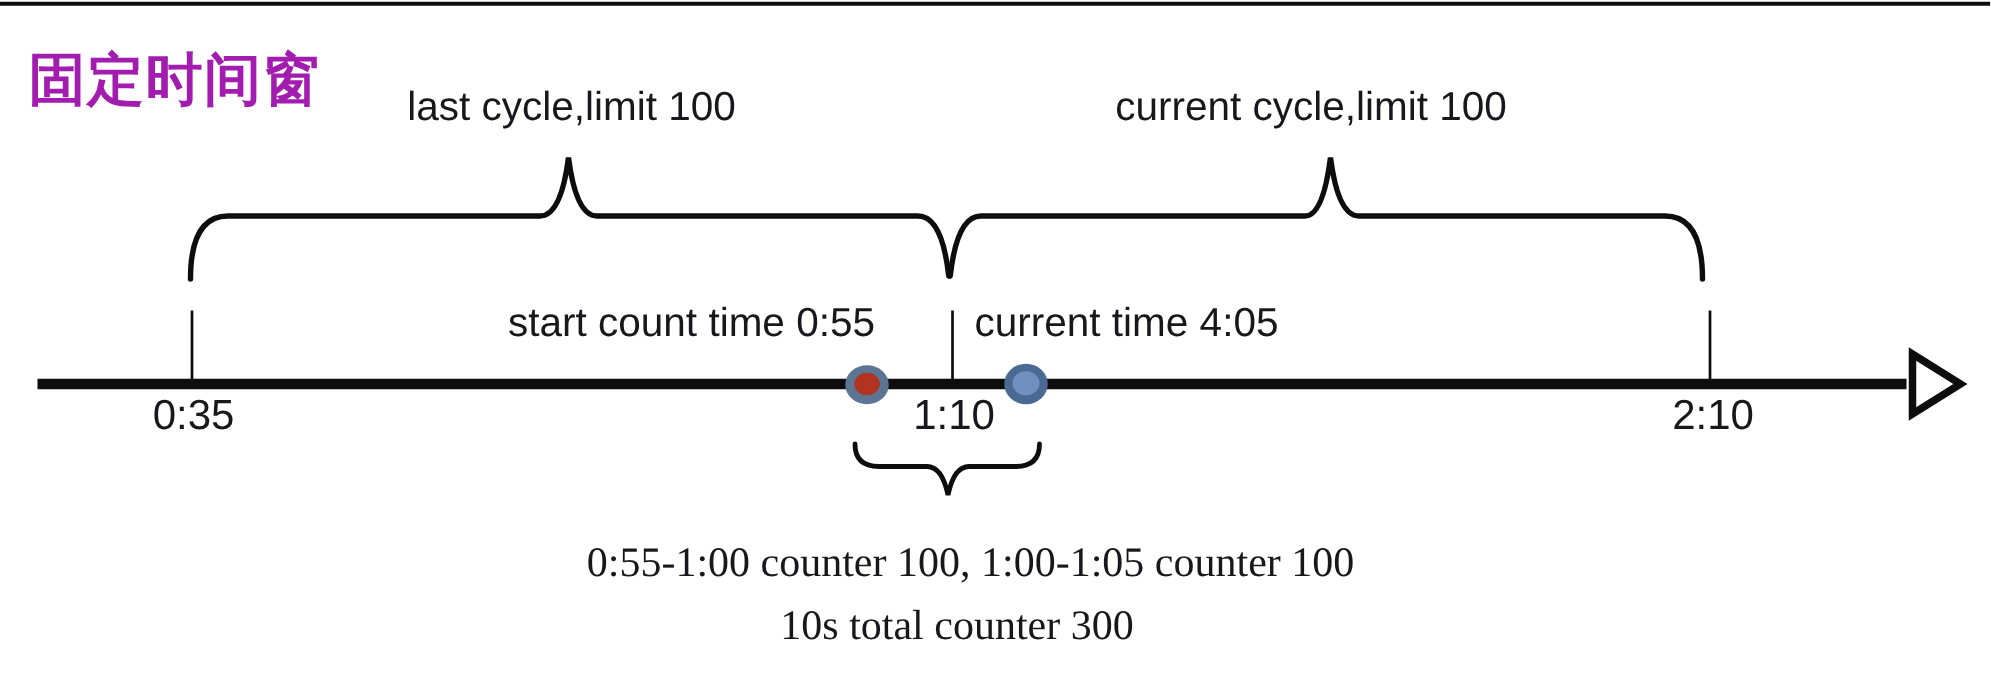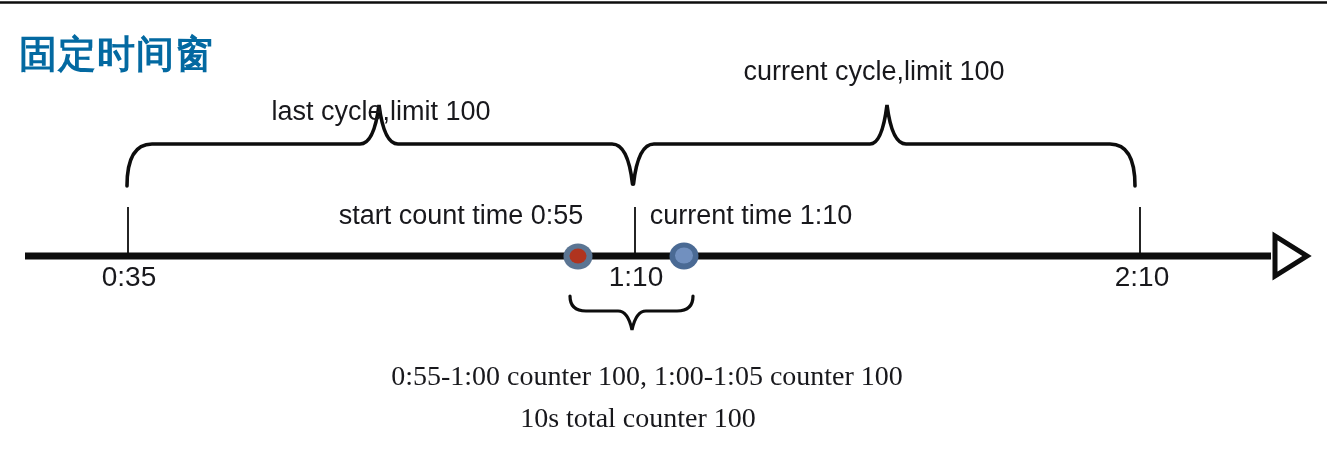--- a/index.html
+++ b/index.html
@@ -50,28 +50,28 @@
     <line x1="25" y1="256" x2="1271" y2="256" stroke="#0d0d0d" stroke-width="7"></line>
     <path d="M 1275 236 L 1275 276 L 1307 256 Z" fill="#ffffff" stroke="#0d0d0d" stroke-width="5" stroke-linejoin="miter"></path>
 
     <ellipse cx="578" cy="256.5" rx="14.5" ry="13" fill="#5b7593"></ellipse>
     <ellipse cx="578" cy="256" rx="8.5" ry="7.5" fill="#b0341f"></ellipse>
 
     <ellipse cx="684" cy="256" rx="14.5" ry="13.5" fill="#4a6a94"></ellipse>
     <ellipse cx="684" cy="255.5" rx="9" ry="8" fill="#7190bf"></ellipse>
   </svg>
 
-  <div class="txt title" style="left:19px;top:34px;color:#0369a1;">固定时间窗</div>
+  <div class="txt title" style="left:19px;top:34px;color:#a21caf;">固定时间窗</div>
 
-  <div class="txt brace-label centered" style="left:381px;top:57px;margin-top:40px;">last cycle,limit 100</div>
+  <div class="txt brace-label centered" style="left:381px;top:57px;">last cycle,limit 100</div>
   <div class="txt brace-label centered" style="left:874px;top:57px;">current cycle,limit 100</div>
 
   <div class="txt marker-label centered" style="left:461px;top:201px;">start count time 0:55</div>
-  <div class="txt marker-label centered" style="left:751px;top:201px;">current time 1:10</div>
+  <div class="txt marker-label centered" style="left:751px;top:201px;">current time 4:05</div>
 
   <div class="txt tick-label centered" style="left:129px;top:262px;">0:35</div>
   <div class="txt tick-label centered" style="left:636px;top:262px;">1:10</div>
   <div class="txt tick-label centered" style="left:1142px;top:262px;">2:10</div>
 
   <div class="txt footer-line centered" style="left:647px;top:361px;">0:55-1:00 counter 100, 1:00-1:05 counter 100</div>
-  <div class="txt footer-line centered" style="left:638px;top:403px;">10s total counter 100</div>
+  <div class="txt footer-line centered" style="left:638px;top:403px;">10s total counter 300</div>
 
 </div>
 
 </body></html>

